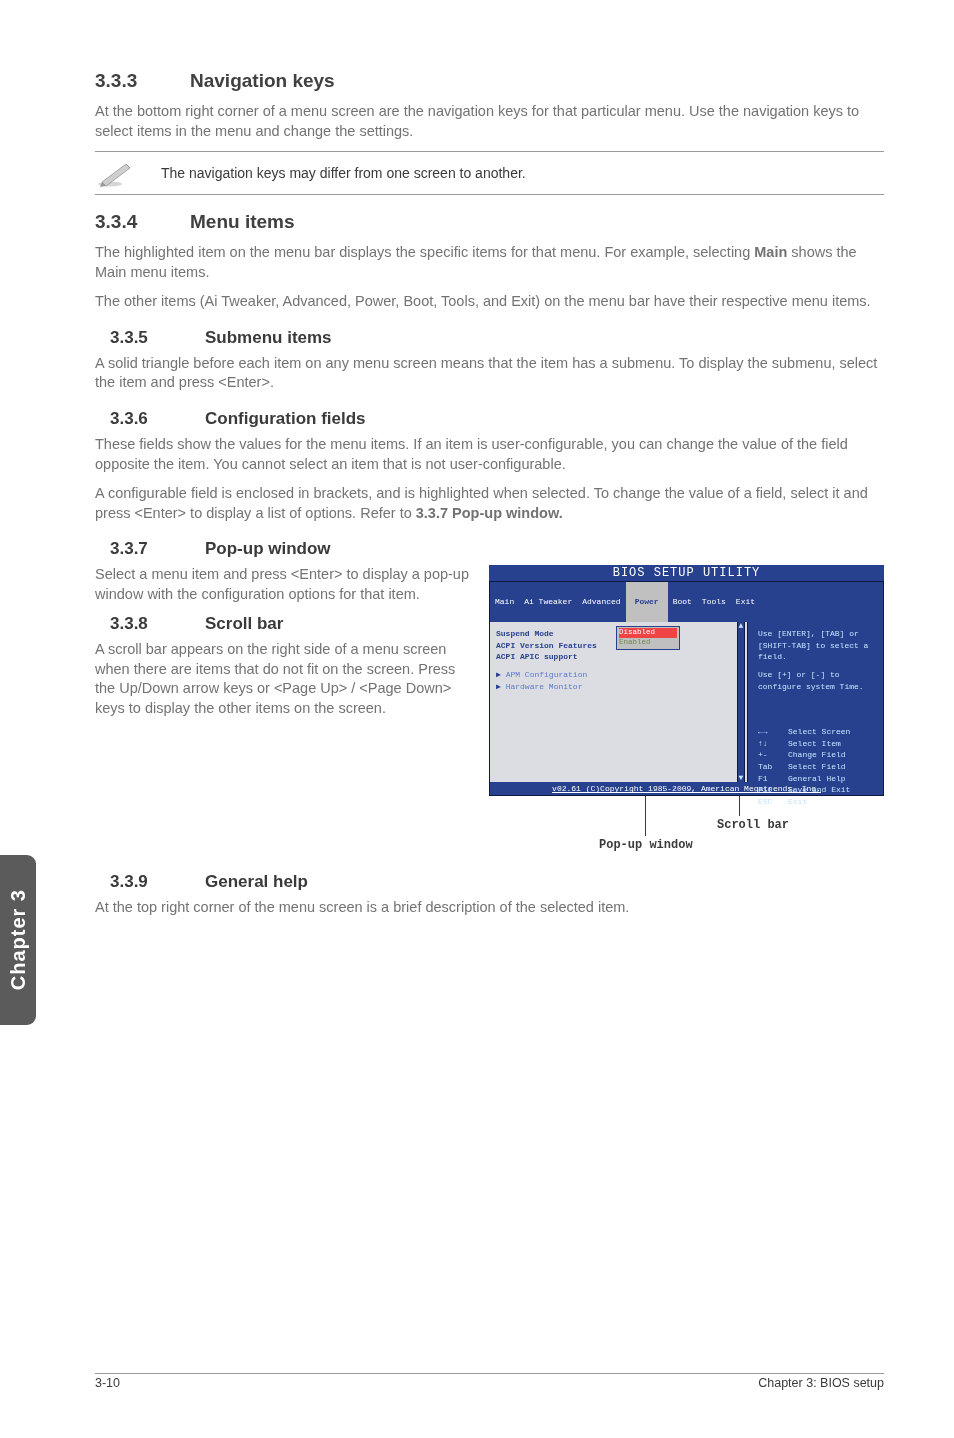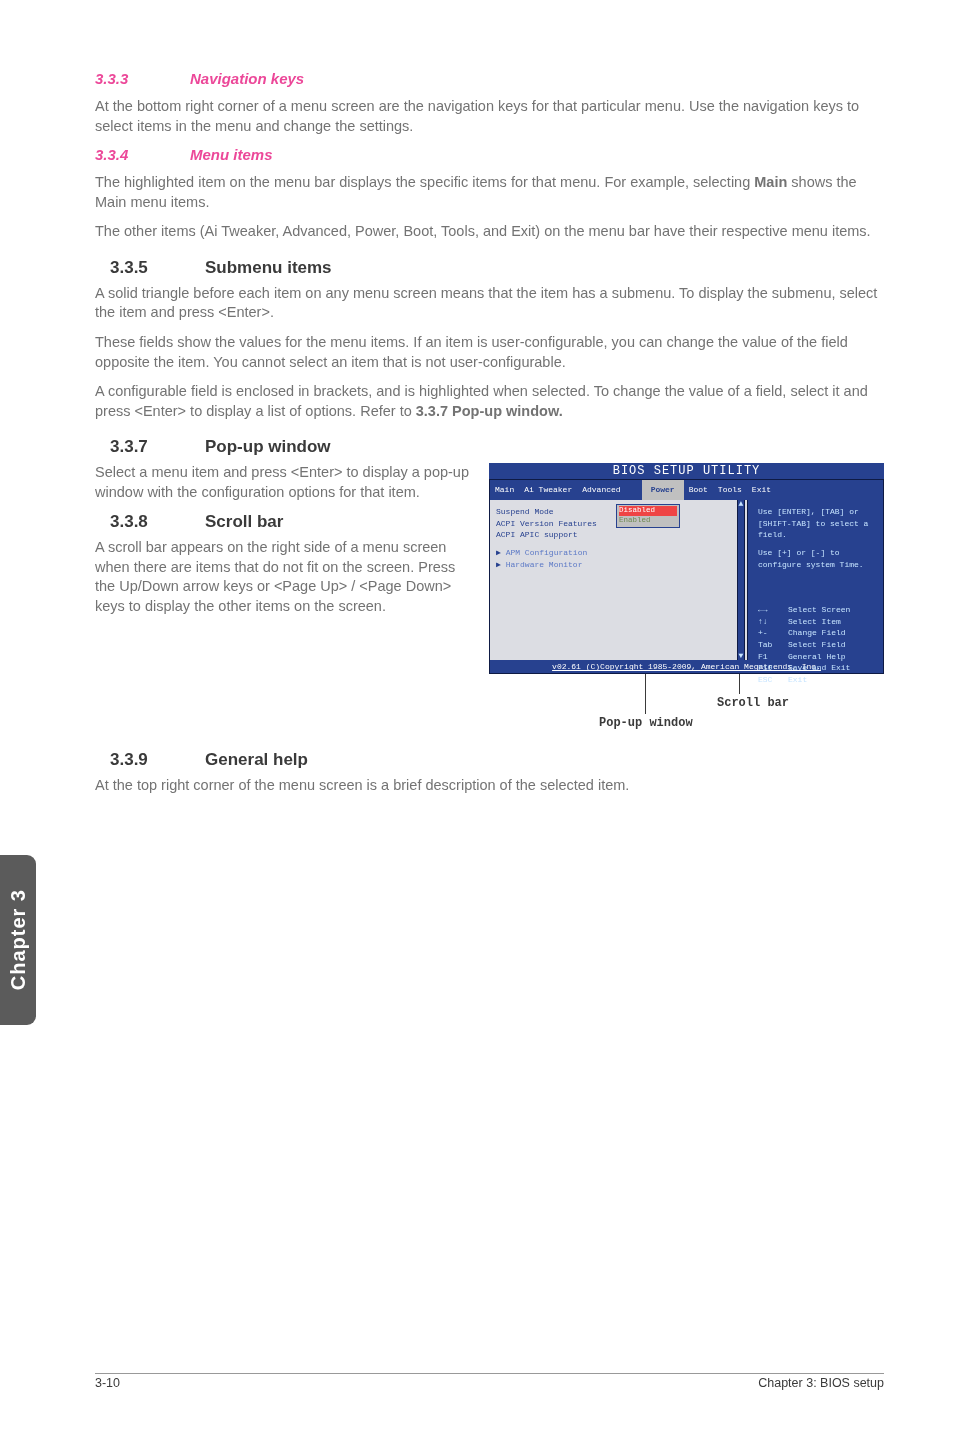--- a/index.html
+++ b/index.html
@@ -8,25 +8,24 @@
     background: #fff;
     width: 954px;
     height: 1438px;
     position: relative;
     color: #3a3a3a;
   }
   .page {
     padding: 70px 70px 0 95px;
   }
   .h2 {
-    font-size: 15px;
+    font-size: 19px;
     font-weight: bold;
-    color: #ec4899;
+    color: #404040;
     margin-bottom: 10px;
-    font-style: italic;
   }
   .h2 .num { display: inline-block; width: 95px; }
   .h3 {
     font-size: 17px;
     font-weight: bold;
     color: #3a3a3a;
     margin-top: 16px;
     margin-bottom: 6px;
     margin-left: 15px;
   }
@@ -75,22 +74,21 @@
     line-height: 1;
   }
   .bios-bar .tab {
     padding: 3px 5px;
     white-space:nowrap;
   }
   .bios-bar .active {
     background:#c0c0c0;
     color:#27418f;
     font-weight:bold;
-    padding:6px 9px;
-    margin-left:16px;
+    padding:16px 9px;
   }
   .bios-body {
     display:flex;
     height: 160px;
   }
   .bios-left {
     flex: 1 1 auto;
     background:#dcdde3;
     color:#27418f;
     font-size:8px;
@@ -102,21 +100,21 @@
     flex: 0 0 136px;
     background:#27418f;
     color:#c6e4ff;
     font-size:8px;
     padding:6px 10px;
     line-height:1.45;
     border-left:1px solid #0e1a44;
     position:relative;
   }
   .bios-row {display:flex;}
-  .bios-row .k{flex:0 0 120px;}
+  .bios-row .k{flex:0 0 120px;font-weight:bold;}
   .bios-row .v{color:#9aaee6;}
   .bios-row .dis{color:#8f98b7;}
   .bios-tri{color:#27418f; font-size:8px;}
   .bios-submenu{color:#5c79c6;}
   .bios-popup {
     position:absolute;
     top:4px; left:126px;
     width:64px;
     background:#c0c0c0;
     border:1px solid #27418f;
@@ -190,34 +188,48 @@
   <span>Chapter 3</span>
 </div>
 
 <div class="page">
 
   <div class="h2">
     <span class="num">3.3.3</span><span>Navigation keys</span>
   </div>
   <p class="body">At the bottom right corner of a menu screen are the navigation keys for that particular menu. Use the navigation keys to select items in the menu and change the settings.</p>
 
+  <div class="note-wrap">
+    <div class="pencil">
+      <svg width="40" height="30" viewBox="0 0 40 30">
+        <ellipse cx="14" cy="26" rx="12" ry="2.5" fill="#d6d6d6"></ellipse>
+        <polygon points="6,24 30,6 34,10 10,28" fill="#cfcfcf" stroke="#7a7a7a" stroke-width="0.6"></polygon>
+        <polygon points="6,24 10,28 4,29" fill="#9a9a9a"></polygon>
+        <line x1="30" y1="6" x2="34" y2="10" stroke="#7a7a7a" stroke-width="0.6"></line>
+      </svg>
+    </div>
+    <div class="note-text">The navigation keys may differ from one screen to another.</div>
+  </div>
 
   <div class="h2">
     <span class="num">3.3.4</span><span>Menu items</span>
   </div>
   <p class="body">
     <span>The highlighted item on the menu bar displays the specific items for that menu. For example, selecting </span><b>Main</b><span> shows the Main menu items.</span>
   </p>
   <p class="body">The other items (Ai Tweaker, Advanced, Power, Boot, Tools, and Exit) on the menu bar have their respective menu items.</p>
 
   <div class="h3">
     <span class="num">3.3.5</span><span>Submenu items</span>
   </div>
   <p class="body">A solid triangle before each item on any menu screen means that the item has a submenu. To display the submenu, select the item and press &lt;Enter&gt;.</p>
 
+  <div class="h3">
+    <span class="num">3.3.6</span><span>Configuration fields</span>
+  </div>
   <p class="body">These fields show the values for the menu items. If an item is user-configurable, you can change the value of the field opposite the item. You cannot select an item that is not user-configurable.</p>
   <p class="body">
     <span>A configurable field is enclosed in brackets, and is highlighted when selected. To change the value of a field, select it and press &lt;Enter&gt; to display a list of options. Refer to </span><b>3.3.7 Pop-up window.</b>
   </p>
 
   <div class="h3">
     <span class="num">3.3.7</span><span>Pop-up window</span>
   </div>
 
   <div class="popup-row">

